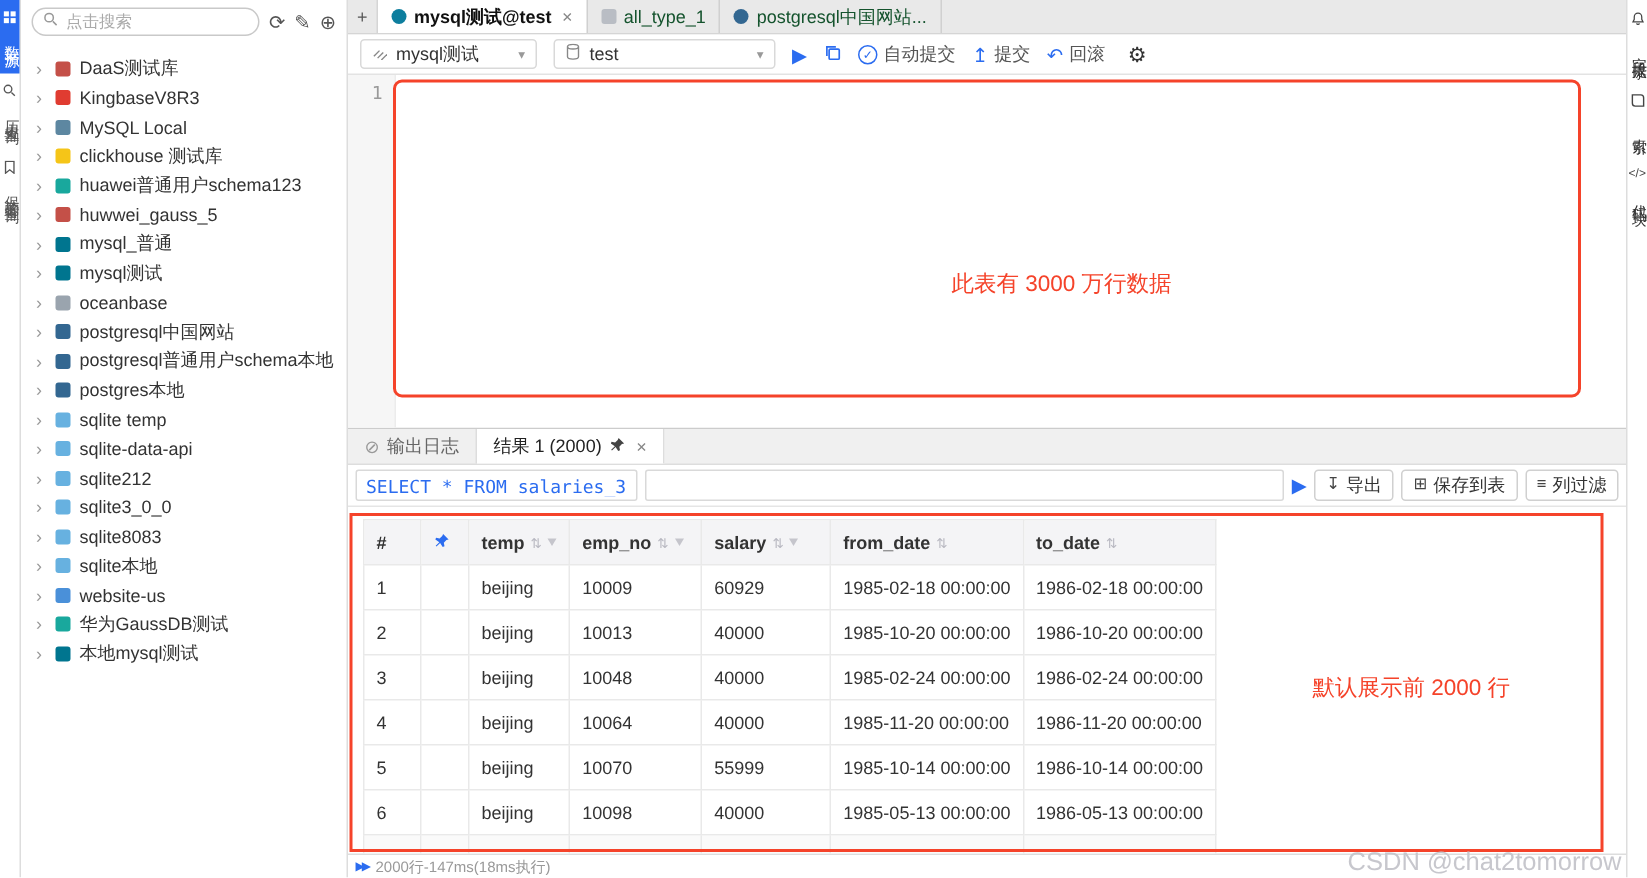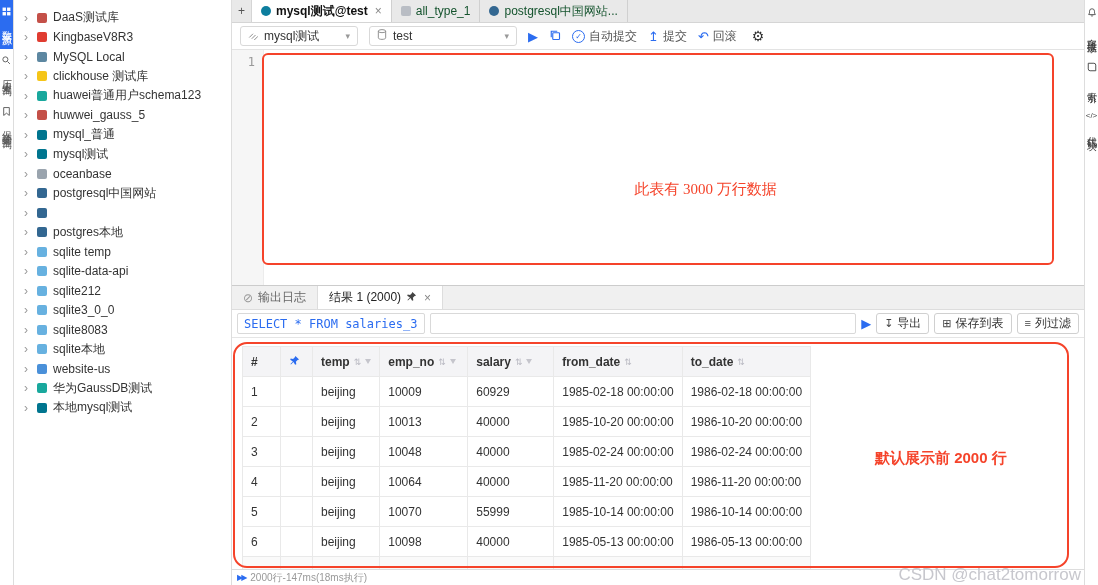--- a/index.html
+++ b/index.html
@@ -48,21 +48,21 @@
   .tool-blue { color:#2b6cf0; font-size:13px; line-height:1; }
   .gear { color:#333; font-size:14px; margin-left:4px; cursor:pointer; }
 
   
   .editor { flex:1; min-height:0; display:flex; position:relative; font-family:"DejaVu Sans Mono", monospace; font-size:12px; background:#fff; }
   .gutter { width:32px; flex:none; background:#f6f6f6; border-right:1px solid #ececec; color:#999; text-align:right; padding:5px 8px 0 0; }
   .code { padding:5px 0 0 10px; white-space:pre; }
   .kw { color:#139ad0; }
   .tbl-ref { color:#222; font-weight:bold; }
   .rect1 { position:absolute; left:30px; top:3px; right:30px; bottom:20px; border:2px solid #f5432a; border-radius:6px; pointer-events:none; }
-  .ann1 { position:absolute; left:47%; top:60%; color:#f5432a; font-size:15px; font-family:Liberation Serif, serif; white-space:nowrap; }
+  .ann1 { position:absolute; left:47%; top:60%; color:#f5432a; font-size:15px; font-family:Liberation Sans, sans-serif; white-space:nowrap; }
 
   
   .results { height:300px; flex:none; display:flex; flex-direction:column; border-top:1px solid #ccc; }
   .rtabs { height:24px; flex:none; background:#f0f0f0; border-bottom:1px solid #ddd; display:flex; }
   .rtab { display:flex; align-items:center; gap:5px; padding:0 11px; font-size:12px; color:#666; border-right:1px solid #ddd; cursor:pointer; }
   .rtab.active { background:#fff; color:#222; }
   .rtab-icon { color:#999; font-size:12px; }
 
   .querybar { height:28px; flex:none; display:flex; align-items:center; gap:5px; padding:0 5px; border-bottom:1px solid #e5e5e5; background:#fff; }
   .qinput { height:21px; border:1px solid #d9d9d9; border-radius:2px; font-size:12px; padding:0 6px; font-family:"DejaVu Sans Mono", monospace; outline:none; }
@@ -74,21 +74,21 @@
   .table-area { flex:1; min-height:0; position:relative; padding:8px 0 0 10px; overflow:hidden; }
   table { border-collapse:collapse; font-size:12px; table-layout:fixed; }
   th, td { border:1px solid #e9e9e9; height:30px; padding:0 8px; text-align:left; overflow:hidden; white-space:nowrap; }
   thead th { background:#f4f4f6; color:#333; font-weight:bold; }
   .c-num { width:38px; } .c-pin { width:32px; } .c-city { width:66px; }
   .c-empno { width:88px; } .c-salary { width:86px; } .c-from { width:122px; } .c-to { width:118px; }
   .th-inner { display:flex; align-items:center; gap:4px; }
   .sort { color:#b9b9c2; font-size:9px; font-weight:normal; }
   .funnel { width:0; height:0; border-left:3.5px solid transparent; border-right:3.5px solid transparent; border-top:5px solid #c5c5cc; display:inline-block; }
   tr.partial-row td { height:12px; border-bottom:none; background:#fafafa; }
-  .rect2 { position:absolute; left:1px; top:4px; width:836px; height:226px; border:2px solid #f5432a; border-radius:14px; pointer-events:none;font-weight:bold; }
+  .rect2 { position:absolute; left:1px; top:4px; width:836px; height:226px; border:2px solid #f5432a; border-radius:0; pointer-events:none; }
   .ann2 { position:absolute; left:640px; top:105px; color:#f5432a; font-size:15px; white-space:nowrap; }
 
   .statusbar { height:16px; flex:none; border-top:1px solid #ddd; display:flex; align-items:center; gap:5px; padding:0 5px; font-size:10px; color:#999; background:#fff; }
   .ff-icon { color:#2b6cf0; font-size:8px; letter-spacing:-2px; }
 
   .watermark { position:absolute; right:3px; bottom:0; font-size:17px; color:#c7c7cd; z-index:10; pointer-events:none; }
 
   
   .right-rail { width:14px; flex:none; border-left:1px solid #ddd; display:flex; flex-direction:column; align-items:center; padding-top:7px; gap:9px; background:#fff; }
   .rr-section { display:flex; flex-direction:column; align-items:center; gap:4px; color:#333; cursor:pointer; }
@@ -122,20 +122,32 @@
     <div class="rail-section">
       <span><svg width="9" height="9" viewBox="0 0 16 16">
             <path d="M3 1h10v14l-5-4-5 4z" fill="none" stroke="#555" stroke-width="1.6"></path>
           </svg></span>
       <span class="vtext">保存的查询</span>
       <span class="rail-collapse">«</span>
     </div>
   </div>
 
   <div class="sidebar">
+    <div class="sidebar-top">
+      <div class="search-box">
+        <span><svg width="10" height="10" viewBox="0 0 16 16">
+              <circle cx="6" cy="6" r="4.5" fill="none" stroke="#999" stroke-width="1.6"></circle>
+              <line x1="10" y1="10" x2="14" y2="14" stroke="#999" stroke-width="1.6"></line>
+            </svg></span>
+        <span>点击搜索</span>
+      </div>
+      <span class="sb-icon">⟳</span>
+      <span class="sb-icon">✎</span>
+      <span class="sb-icon">⊕</span>
+    </div>
     <div class="tree">
       <div class="tree-item">
           <span class="chev">›</span>
           <span class="db-icon" style="background: rgb(196, 80, 72);"></span>
           <span class="tree-label">DaaS测试库</span>
         </div>
         <div class="tree-item">
           <span class="chev">›</span>
           <span class="db-icon" style="background: rgb(224, 60, 49);"></span>
           <span class="tree-label">KingbaseV8R3</span>
@@ -176,20 +188,21 @@
           <span class="tree-label">oceanbase</span>
         </div>
         <div class="tree-item">
           <span class="chev">›</span>
           <span class="db-icon" style="background: rgb(51, 103, 145);"></span>
           <span class="tree-label">postgresql中国网站</span>
         </div>
         <div class="tree-item">
           <span class="chev">›</span>
           <span class="db-icon" style="background: rgb(51, 103, 145);"></span>
+          <span class="tree-label">postgresql普通用户schema本地</span>
         </div>
         <div class="tree-item">
           <span class="chev">›</span>
           <span class="db-icon" style="background: rgb(51, 103, 145);"></span>
           <span class="tree-label">postgres本地</span>
         </div>
         <div class="tree-item">
           <span class="chev">›</span>
           <span class="db-icon" style="background: rgb(103, 177, 224);"></span>
           <span class="tree-label">sqlite temp</span>

